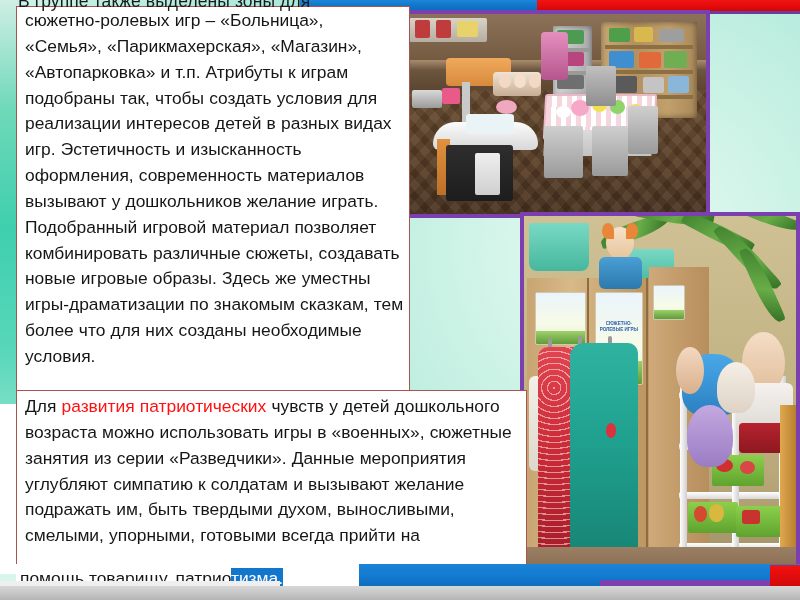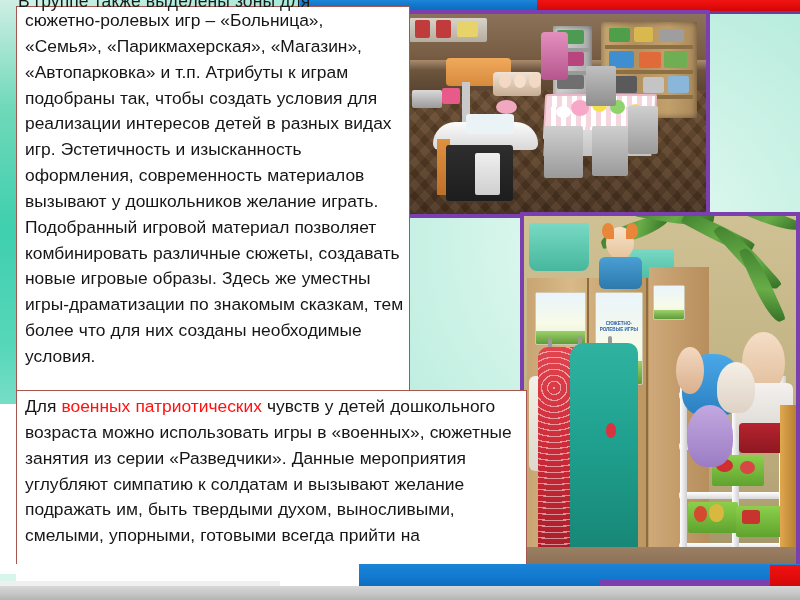--- a/index.html
+++ b/index.html
@@ -364,25 +364,26 @@
       <div style="position:absolute;right:0;top:52%;width:6%;height:48%;background:linear-gradient(90deg,#e0a84e,#b8802f)"></div>
       <div class="p2-floor"></div>
     </div>
   </div>
 
   <div class="textbox" id="textbox-upper">
     <div class="tb-body">сюжетно-ролевых игр – «Больница», «Семья», «Парикмахерская», «Магазин», «Автопарковка» и т.п. Атрибуты к играм подобраны  так, чтобы создать условия для реализации интересов детей в разных видах игр. Эстетичность и изысканность оформления, современность материалов вызывают у дошкольников желание играть. Подобранный игровой материал позволяет комбинировать различные сюжеты, создавать новые игровые образы. Здесь же уместны игры-драматизации по знакомым сказкам, тем более что для них созданы необходимые условия.</div>
   </div>
 
   <div class="textbox" id="textbox-lower">
-    <div class="tb-body"><span>Для </span><span class="hl-red">военных патриотических</span><span> чувств у детей дошкольного возраста можно использовать игры в «военных», сюжетные занятия из серии «Разведчики». Данные мероприятия углубляют симпатию к солдатам и вызывают желание подражать им, быть твердыми духом, выносливыми, смелыми, упорными, готовыми всегда прийти на</span></div>
+    <div class="tb-body"><span>Для </span><span class="hl-red">развития патриотических</span><span> чувств у детей дошкольного возраста можно использовать игры в «военных», сюжетные занятия из серии «Разведчики». Данные мероприятия углубляют симпатию к солдатам и вызывают желание подражать им, быть твердыми духом, выносливыми, смелыми, упорными, готовыми всегда прийти на</span></div>
   </div>
 
   <div class="overflow-white"></div>
   <div class="sel-tail"></div>
+  <div class="overflow-line"><span>помощь товарищу. патрио</span><span class="sel">тизма.</span></div>
 
   <div class="cutline"><span>В группе также выделены зоны для</span></div>
 
   <div class="bg-bottom-gray2"></div>
   <div class="botbar-purple"></div>
   <div class="botbar-red"></div>
   <div class="botbar-red2"></div>
   <div class="bg-bottom-gray"></div>
 
 </div>

